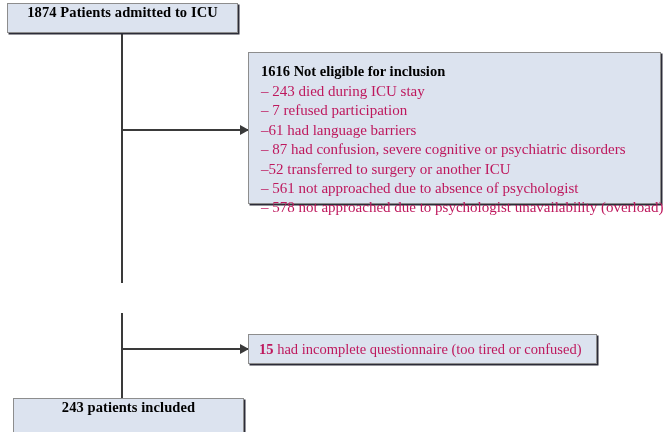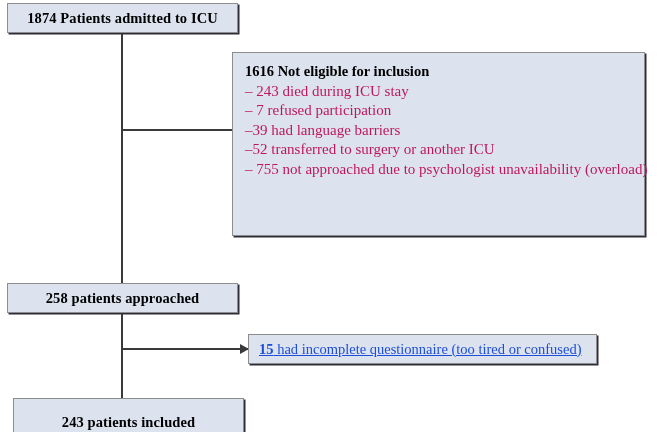--- a/index.html
+++ b/index.html
@@ -20,38 +20,37 @@
   
   .box {
     position: absolute;
     box-sizing: border-box;
     background: #dce3ef;
     border: 1px solid #8d8d8d;
     box-shadow: 1.5px 1.5px 0 0 #2c2c38;
   }
   .box.centered {
     display: flex;
-    align-items: center;
     justify-content: center;
     text-align: center;
   }
   .box-label {
     font-weight: bold;
     font-size: 14.5px;
     color: #000000;
     letter-spacing: 0.1px;
     white-space: nowrap;
   }
 
   
   #box-not-eligible {
-    left: 232px;
+    left: 248px;
     top: 52px;
     width: 413px;
-    height: 184px;
+    height: 152px;
     padding: 9px 12px 0 12px;
   }
   #excl-title {
     font-weight: bold;
     font-size: 14.5px;
     color: #000;
     line-height: 19px;
     margin-bottom: 1px;
   }
   .excl-list {
@@ -71,23 +70,22 @@
     left: 248px;
     top: 334px;
     width: 349px;
     height: 30px;
     display: flex;
     align-items: center;
     padding-left: 10px;
   }
   #incomplete-text {
     font-size: 14.5px;
-    color: #1d4ed8;
+    color: #be185d;
     white-space: nowrap;
-    text-decoration: underline;
   }
   #incomplete-text b { font-weight: bold; }
 
   
   #box-admitted  { left: 7px; top: 3px;   width: 231px; height: 30px; }
   #box-approached{ left: 7px; top: 283px; width: 231px; height: 30px; }
   #box-included  { left: 13px; top: 398px; width: 231px; height: 48px; }
 
   
   .vline {
@@ -130,29 +128,28 @@
 
   <div class="box centered" id="box-admitted">
     <span class="box-label">1874 Patients admitted to ICU</span>
   </div>
 
   <div class="box" id="box-not-eligible">
     <div id="excl-title">1616 Not eligible for inclusion</div>
     <ul class="excl-list">
       <li>– 243 died during ICU stay</li>
       <li>– 7 refused participation</li>
-      <li>–39 had language barriers</li>
+      <li>–61 had language barriers</li>
+      <li>– 87 had confusion, severe cognitive or psychiatric disorders</li>
       <li>–52 transferred to surgery or another ICU</li>
-      <li>– 755 not approached due to psychologist unavailability (overload)</li>
+      <li>– 561 not approached due to absence of psychologist</li>
+      <li>– 578 not approached due to psychologist unavailability (overload)</li>
     </ul>
   </div>
 
-  <div class="box centered" id="box-approached">
-    <span class="box-label">258 patients approached</span>
-  </div>
 
   <div class="box" id="box-incomplete">
     <span id="incomplete-text"><b>15</b><span> had incomplete questionnaire (too tired or confused)</span></span>
   </div>
 
   <div class="box centered" id="box-included">
     <span class="box-label">243 patients included</span>
   </div>
 
 </div>

